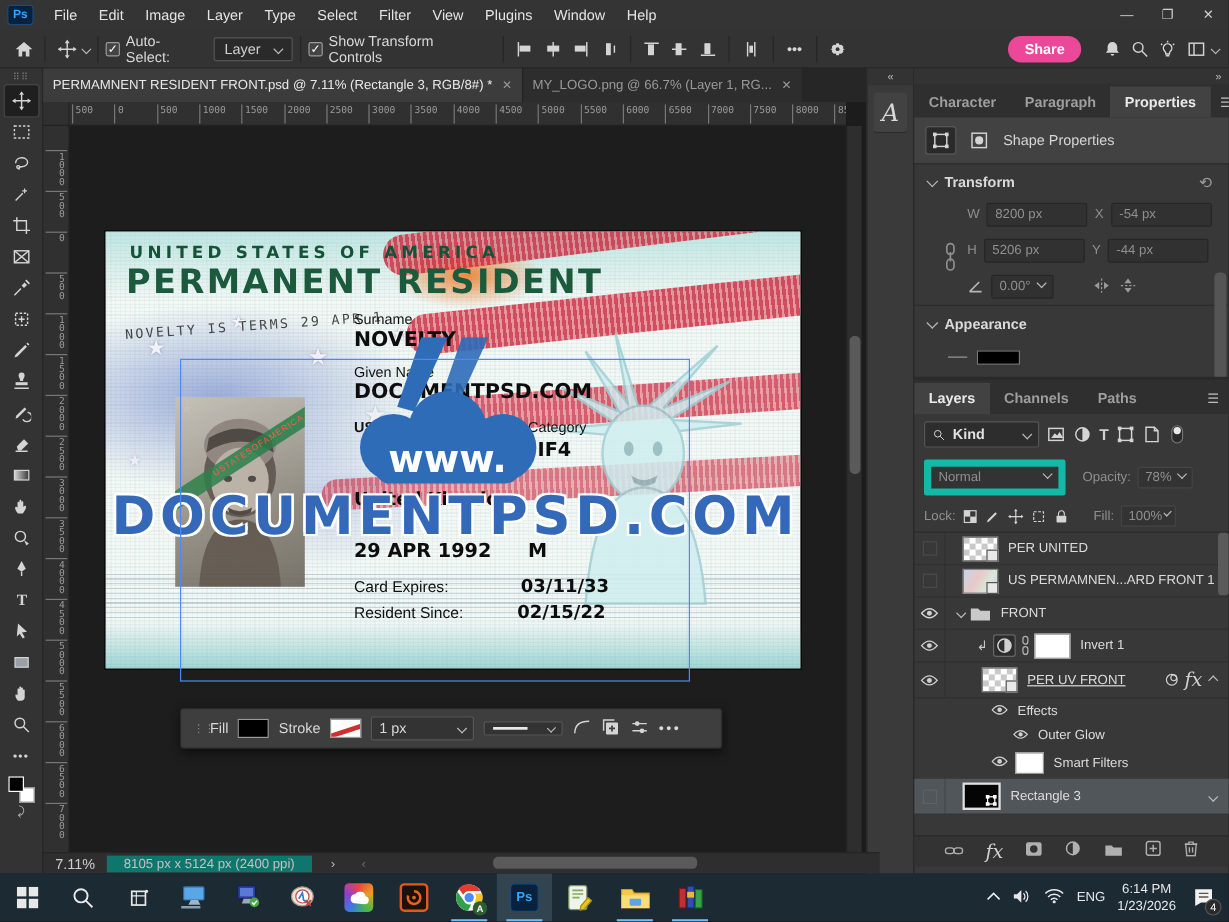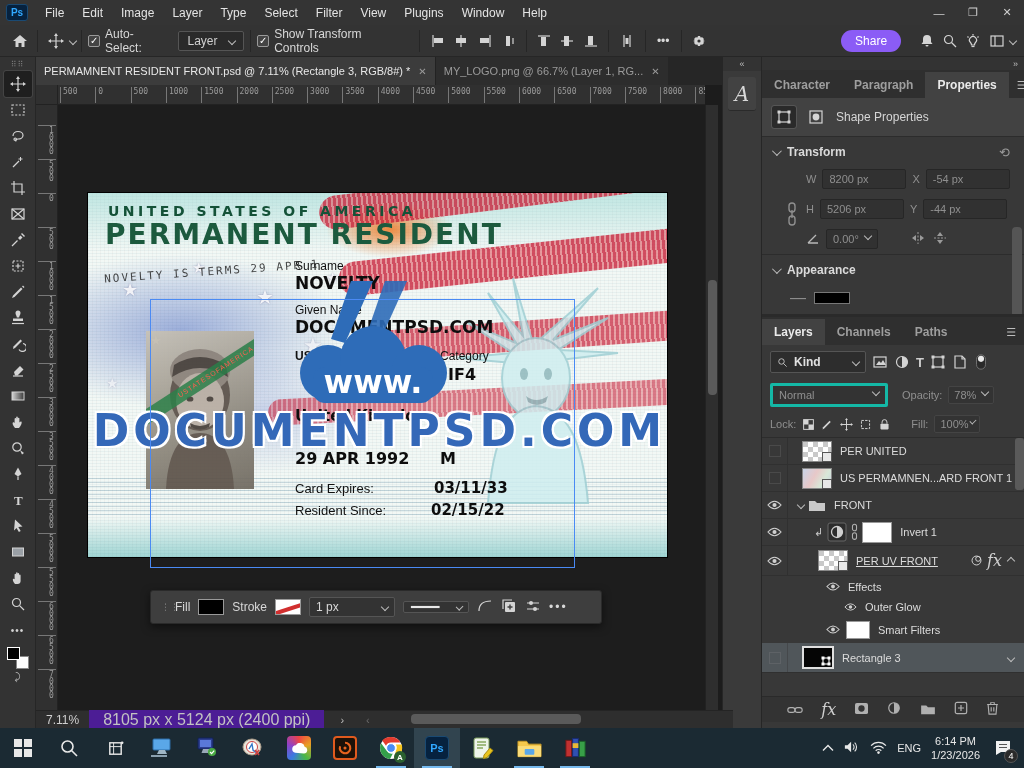--- a/index.html
+++ b/index.html
@@ -23,22 +23,22 @@
   .optionsbar { left:0; top:25px; width:1024px; height:32px; background:#333333;
     border-bottom:1px solid #262626; display:flex; align-items:center; color:#d8d8d8;
     font-size:12px; }
   .divider { width:1px; height:22px; background:#262626; margin:0 6px; }
   .opt-ic { width:24px; height:22px; display:flex; align-items:center; justify-content:center; }
   .chk { width:12px; height:12px; border:1px solid #9a9a9a; background:#444;
     display:inline-flex; align-items:center; justify-content:center; color:#fff;
     font-size:10px; margin-right:5px; border-radius:2px; }
   .dd { background:#2a2a2a; border:1px solid #555; border-radius:2px; padding:2px 8px;
     display:inline-flex; align-items:center; gap:10px; color:#cfcfcf; }
-  .share-btn { background:#8b5cf6; color:#fff; border-radius:12px; padding:4px 14px;
-    font-size:12px; font-weight:normal; }
+  .share-btn { background:#ec4899; color:#fff; border-radius:12px; padding:4px 14px;
+    font-size:12px; font-weight:bold; }
   .chev { display:inline-block; width:6px; height:6px; border-right:1px solid #bbb;
     border-bottom:1px solid #bbb; transform:rotate(45deg); margin-left:2px; }
 
   
   .toolbar { left:0; top:57px; width:36px; height:671px; background:#333333;
     border-right:1px solid #262626; display:flex; flex-direction:column; align-items:center; }
   .tb-grip { color:#777; font-size:8px; letter-spacing:1px; margin:3px 0 2px; }
   .tool { width:28px; height:26px; display:flex; align-items:center; justify-content:center; border-radius:2px; }
   .tool.sel { background:#1f1f1f; outline:1px solid #444; }
   .ti { width:16px; height:16px; }
@@ -164,21 +164,21 @@
   .pscroll { position:absolute; right:2px; top:170px; width:10px; height:90px; background:#555; border-radius:4px; }
 
   
   .lfilter { display:flex; align-items:center; gap:6px; padding:6px 8px; }
   .kindbox { display:flex; align-items:center; gap:6px; background:#2d2d2d;
     border:1px solid #555; border-radius:2px; padding:3px 6px; font-size:12px;
     color:#e0e0e0; font-weight:bold; width:96px; }
   .fic { color:#cfcfcf; display:flex; align-items:center; }
   .blendrow, .lockrow { display:flex; align-items:center; gap:6px; padding:4px 8px;
     font-size:11px; color:#8f8f8f; }
-  .blend-dd { background:#333; border:3px solid #14b8a6; border-radius:2px; color:#8f8f8f;
+  .blend-dd { background:#333; border:6px solid #14b8a6; border-radius:2px; color:#8f8f8f;
     width:118px; padding:3px 6px; display:flex; }
   .mini-in { background:#333; border:1px solid #444; border-radius:2px; color:#8f8f8f;
     padding:2px 5px; width:46px; display:flex; justify-content:space-between; }
   .lrows { border-top:1px solid #2c2c2c; }
   .lrow { display:flex; align-items:center; height:27px; border-bottom:1px solid #303030;
     font-size:11px; color:#dcdcdc; position:relative; }
   .lrow.sel { background:#50565a; }
   .eyebox { width:26px; height:100%; border-right:1px solid #303030; display:flex;
     align-items:center; justify-content:center; flex:none; }
   .thumb-ck { width:30px; height:21px; border:1px solid #888; flex:none;
@@ -193,21 +193,21 @@
   .fx-lbl { font-style:italic; font-family:"DejaVu Serif", serif; color:#d0d0d0; font-size:16px; }
   .lscroll { position:absolute; right:0; top:0; width:9px; height:52px; background:#5a5a5a; border-radius:3px; }
   .lbottom { position:absolute; left:0; bottom:0; width:100%; height:26px; background:#333;
     border-top:1px solid #2a2a2a; display:flex; align-items:center; justify-content:space-around;
     padding:0 16px; color:#b8b8b8; }
 
   
   .statusbar { left:36px; top:710px; width:697px; height:18px; background:#2e2e2e;
     display:flex; align-items:center; color:#cfcfcf; font-size:11px; border-top:1px solid #242424; }
   .zoomtxt { padding:0 10px; font-size:12px; }
-  .docinfo { background:#4c1d95; padding:1px 14px; font-size:16px; color:#c2c2c2; }
+  .docinfo { background:#0f766e; padding:1px 14px; font-size:11px; color:#c2c2c2; }
   .hthumb { position:absolute; left:375px; top:3px; width:170px; height:10px; background:#5a5a5a; border-radius:4px; }
 
   
   .taskbar { left:0; top:728px; width:1024px; height:40px; background:#1b2a33;
     display:flex; align-items:center; color:#e8e8e8; }
   .tb-item { width:46px; height:40px; display:flex; align-items:center; justify-content:center; position:relative; }
   .tb-item.open::after { content:""; position:absolute; left:8px; bottom:0; width:30px; height:2px; background:#76b9ed; }
   .tb-item.active { background:#31444f; }
   .appic { width:24px; height:24px; border-radius:4px; display:flex; align-items:center; justify-content:center; font-size:11px; font-weight:bold; }
   .tray { margin-left:auto; display:flex; align-items:center; gap:10px; padding-right:8px; font-size:11px; }

